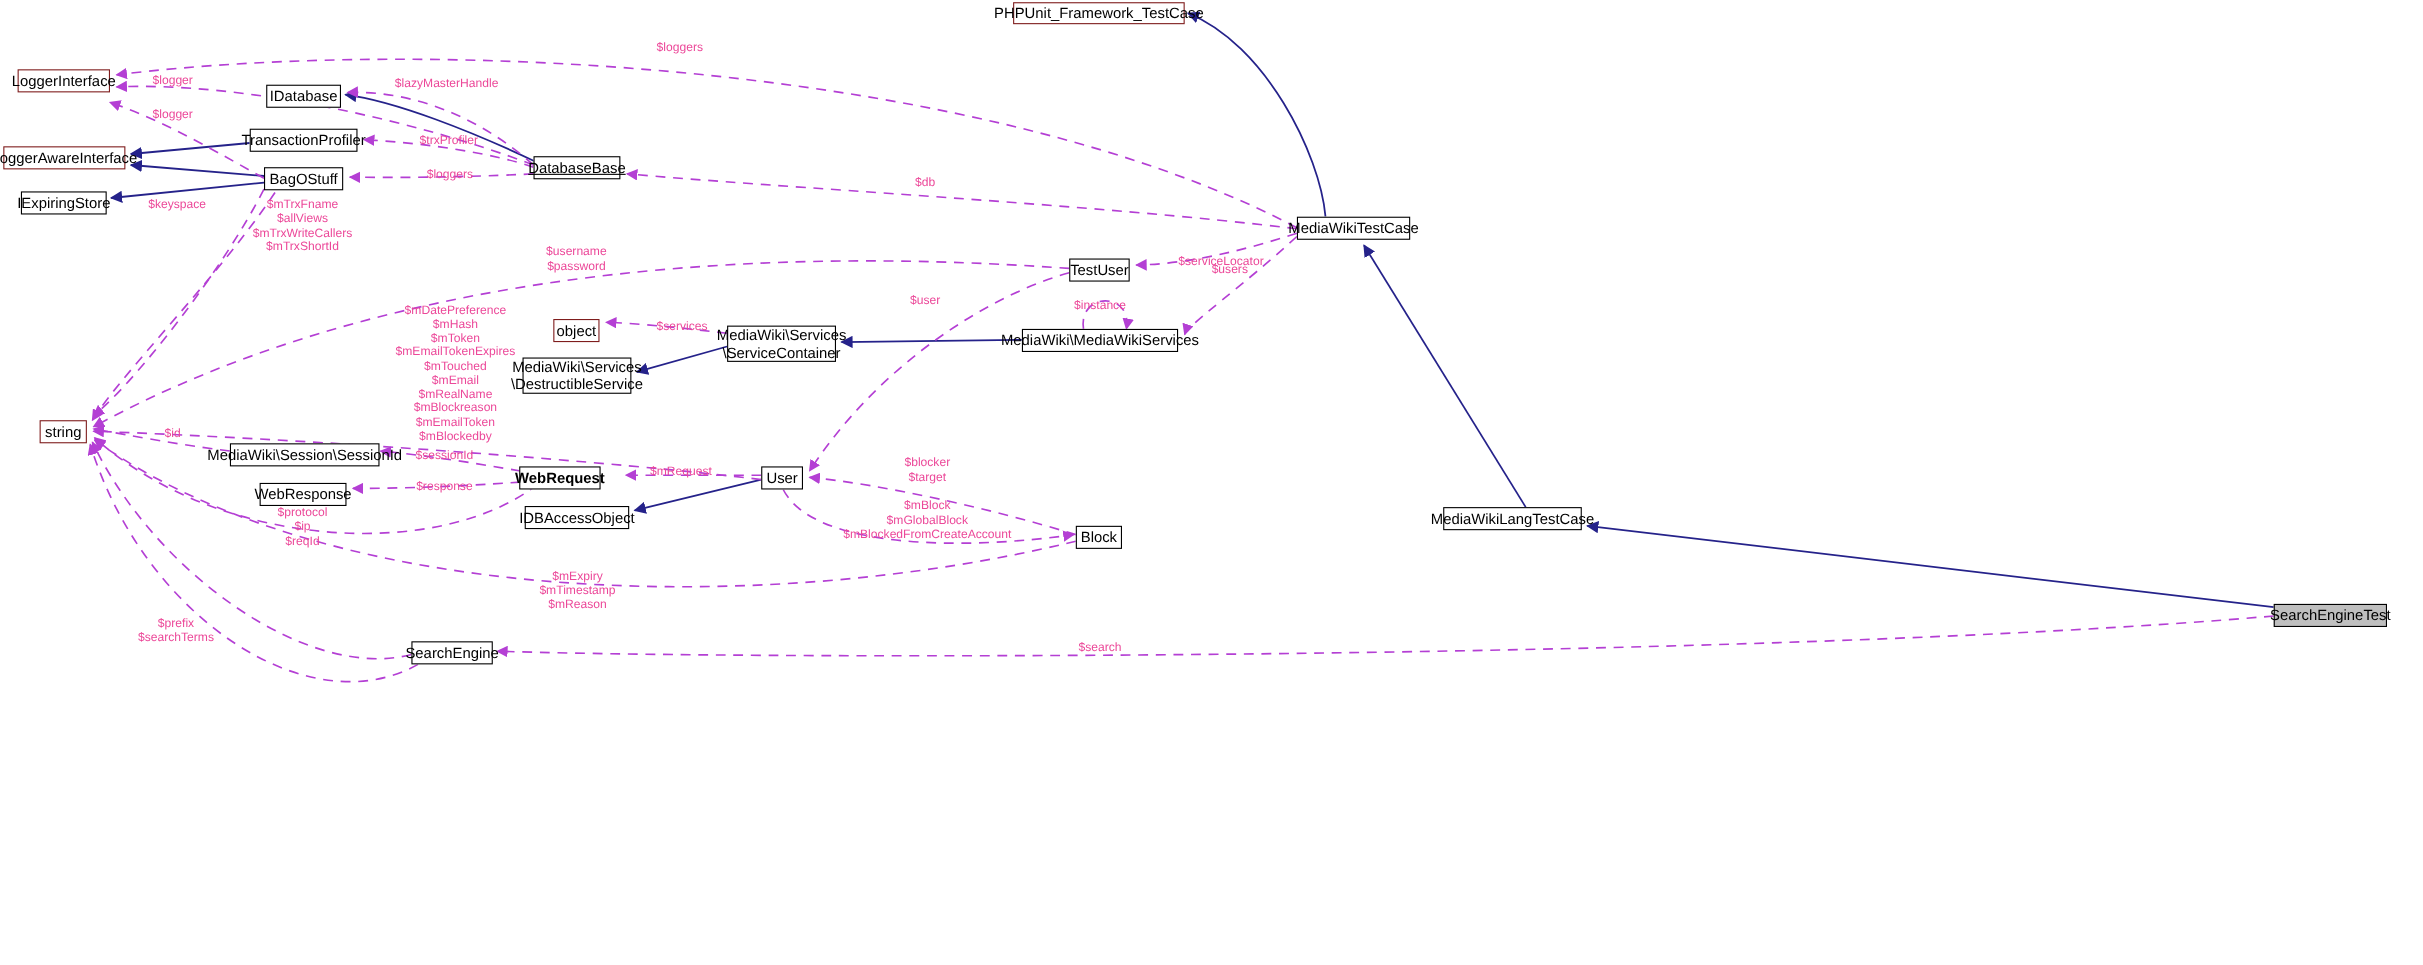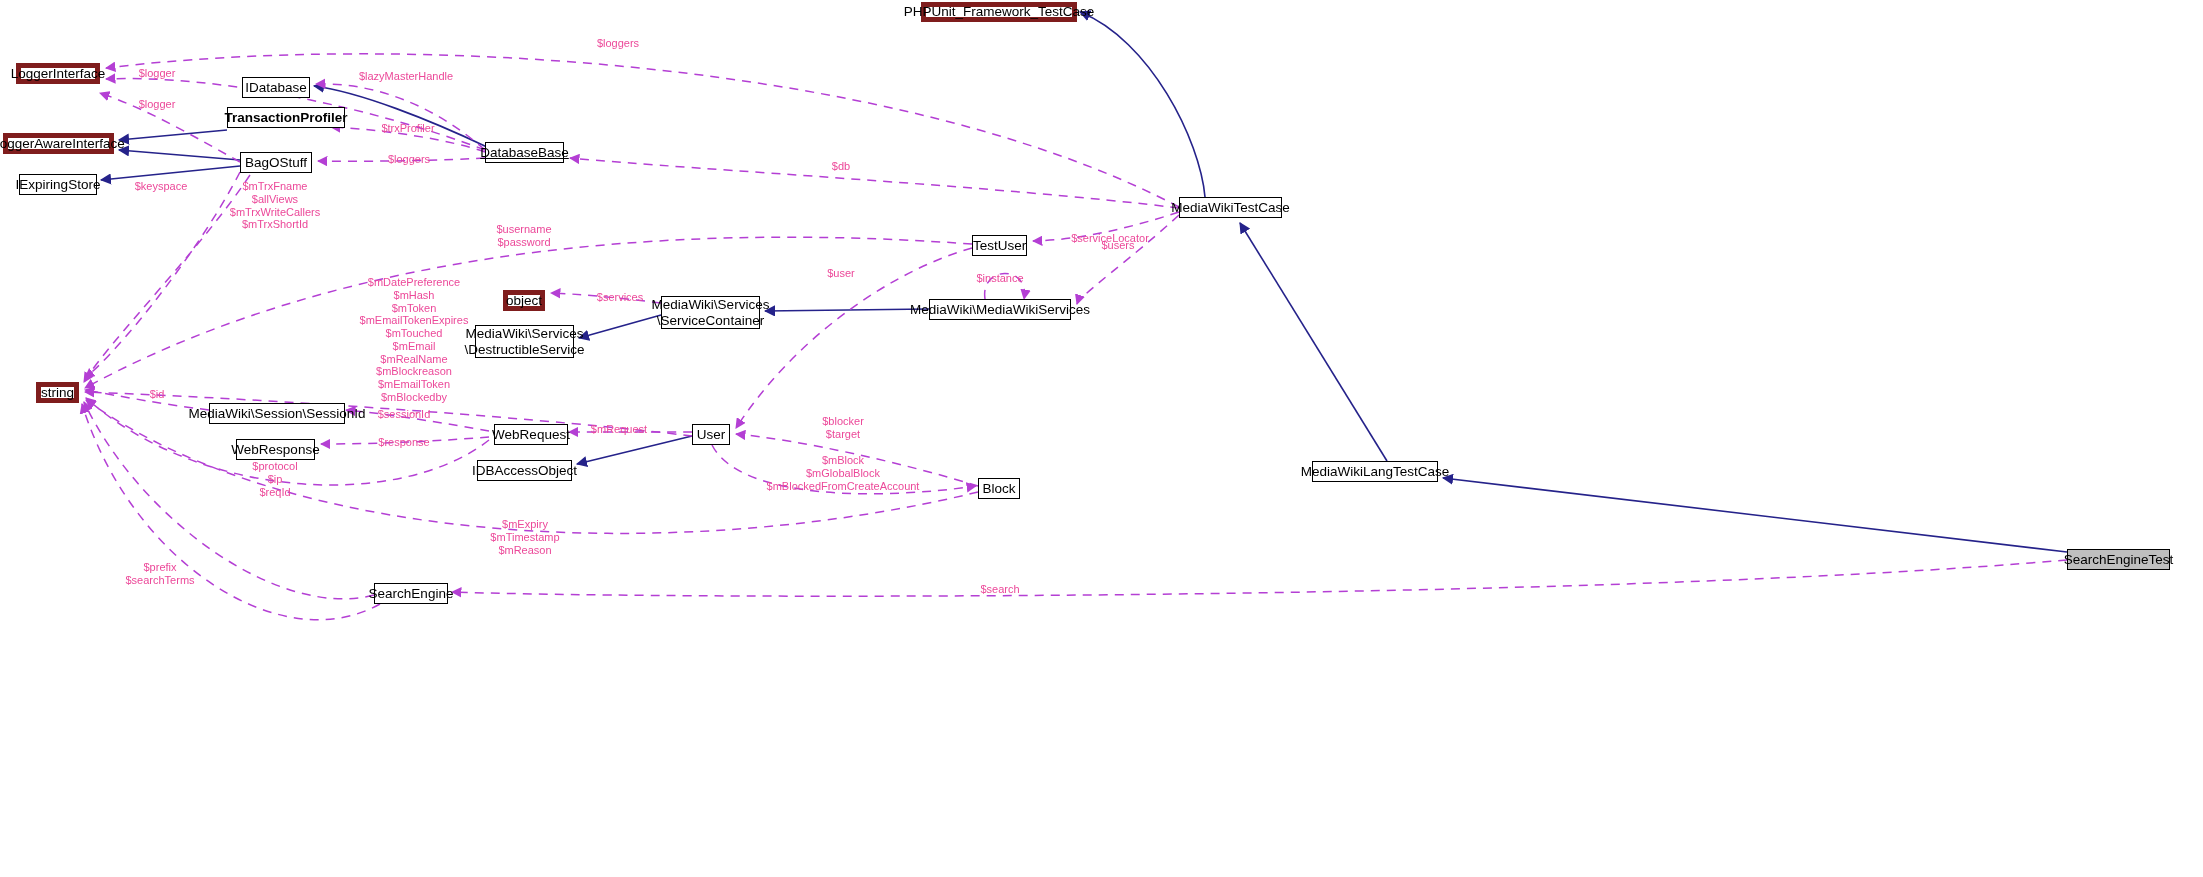--- a/index.html
+++ b/index.html
@@ -29,21 +29,21 @@
     box-sizing: border-box;
     display: flex;
     align-items: center;
     justify-content: center;
     text-align: center;
     font-size: 13.5px;
     line-height: 1.18;
     color: #000000;
     white-space: pre;
     background: #ffffff;
-    border: 5px solid #7f1d1d;
+    border: 1px solid #7f1d1d;
     z-index: 5;
   }
   .uml-node.solid {
     border: 1.5px solid #000000;
   }
   .uml-node.highlight {
     border: 1.5px solid #000000;
     background: #bfbfbf;
   }
   .edge-label {
@@ -113,36 +113,36 @@
       <path d="M374,595 C280,620 140,520 84,402"></path>
       <path d="M2067,560 C1600,600 700,600 452,592"></path>
       <path d="M380,604 C280,660 130,560 82,404"></path>
     </g>
   </svg>
 
   <div id="nodes-container">
       <div class="uml-node" style="left: 921px; top: 2px; width: 156px; height: 20px;">PHPUnit_Framework_TestCase</div>
       <div class="uml-node" style="left: 16px; top: 63px; width: 84px; height: 21px;">LoggerInterface</div>
       <div class="uml-node solid" style="left: 242px; top: 77px; width: 68px; height: 21px;">IDatabase</div>
-      <div class="uml-node solid" style="left: 227px; top: 107px; width: 118px; height: 21px; font-weight: bold;">TransactionProfiler</div>
+      <div class="uml-node solid" style="left: 227px; top: 117px; width: 98px; height: 21px;">TransactionProfiler</div>
       <div class="uml-node" style="left: 3px; top: 133px; width: 111px; height: 21px;">LoggerAwareInterface</div>
       <div class="uml-node solid" style="left: 485px; top: 142px; width: 79px; height: 21px; text-decoration: underline;">DatabaseBase</div>
       <div class="uml-node solid" style="left: 240px; top: 152px; width: 72px; height: 21px;">BagOStuff</div>
       <div class="uml-node solid" style="left: 19px; top: 174px; width: 78px; height: 21px;">IExpiringStore</div>
       <div class="uml-node solid" style="left: 1179px; top: 197px; width: 103px; height: 21px;">MediaWikiTestCase</div>
       <div class="uml-node solid" style="left: 972px; top: 235px; width: 55px; height: 21px;">TestUser</div>
       <div class="uml-node" style="left: 503px; top: 290px; width: 42px; height: 21px;">object</div>
       <div class="uml-node solid" style="left: 661px; top: 296px; width: 99px; height: 33px;">MediaWiki\Services
 \ServiceContainer</div>
       <div class="uml-node solid" style="left: 929px; top: 299px; width: 142px; height: 21px;">MediaWiki\MediaWikiServices</div>
       <div class="uml-node solid" style="left: 475px; top: 325px; width: 99px; height: 33px;">MediaWiki\Services
 \DestructibleService</div>
       <div class="uml-node" style="left: 36px; top: 382px; width: 43px; height: 21px;">string</div>
       <div class="uml-node solid" style="left: 209px; top: 403px; width: 136px; height: 21px;">MediaWiki\Session\SessionId</div>
-      <div class="uml-node solid" style="left: 494px; top: 424px; width: 74px; height: 21px;">WebRequest</div>
+      <div class="uml-node solid" style="left: 472px; top: 424px; width: 74px; height: 21px; font-weight: bold;">WebRequest</div>
       <div class="uml-node solid" style="left: 692px; top: 424px; width: 38px; height: 21px;">User</div>
       <div class="uml-node solid" style="left: 236px; top: 439px; width: 79px; height: 21px;">WebResponse</div>
       <div class="uml-node solid" style="left: 1312px; top: 461px; width: 126px; height: 21px;">MediaWikiLangTestCase</div>
       <div class="uml-node solid" style="left: 477px; top: 460px; width: 95px; height: 21px;">IDBAccessObject</div>
       <div class="uml-node solid" style="left: 978px; top: 478px; width: 42px; height: 21px;">Block</div>
       <div class="uml-node highlight" style="left: 2067px; top: 549px; width: 103px; height: 21px;">SearchEngineTest</div>
       <div class="uml-node solid" style="left: 374px; top: 583px; width: 74px; height: 21px;">SearchEngine</div>
     </div>
   <div id="labels-container">
       <div class="edge-label" style="left: 618px; top: 37px;">$loggers</div>

